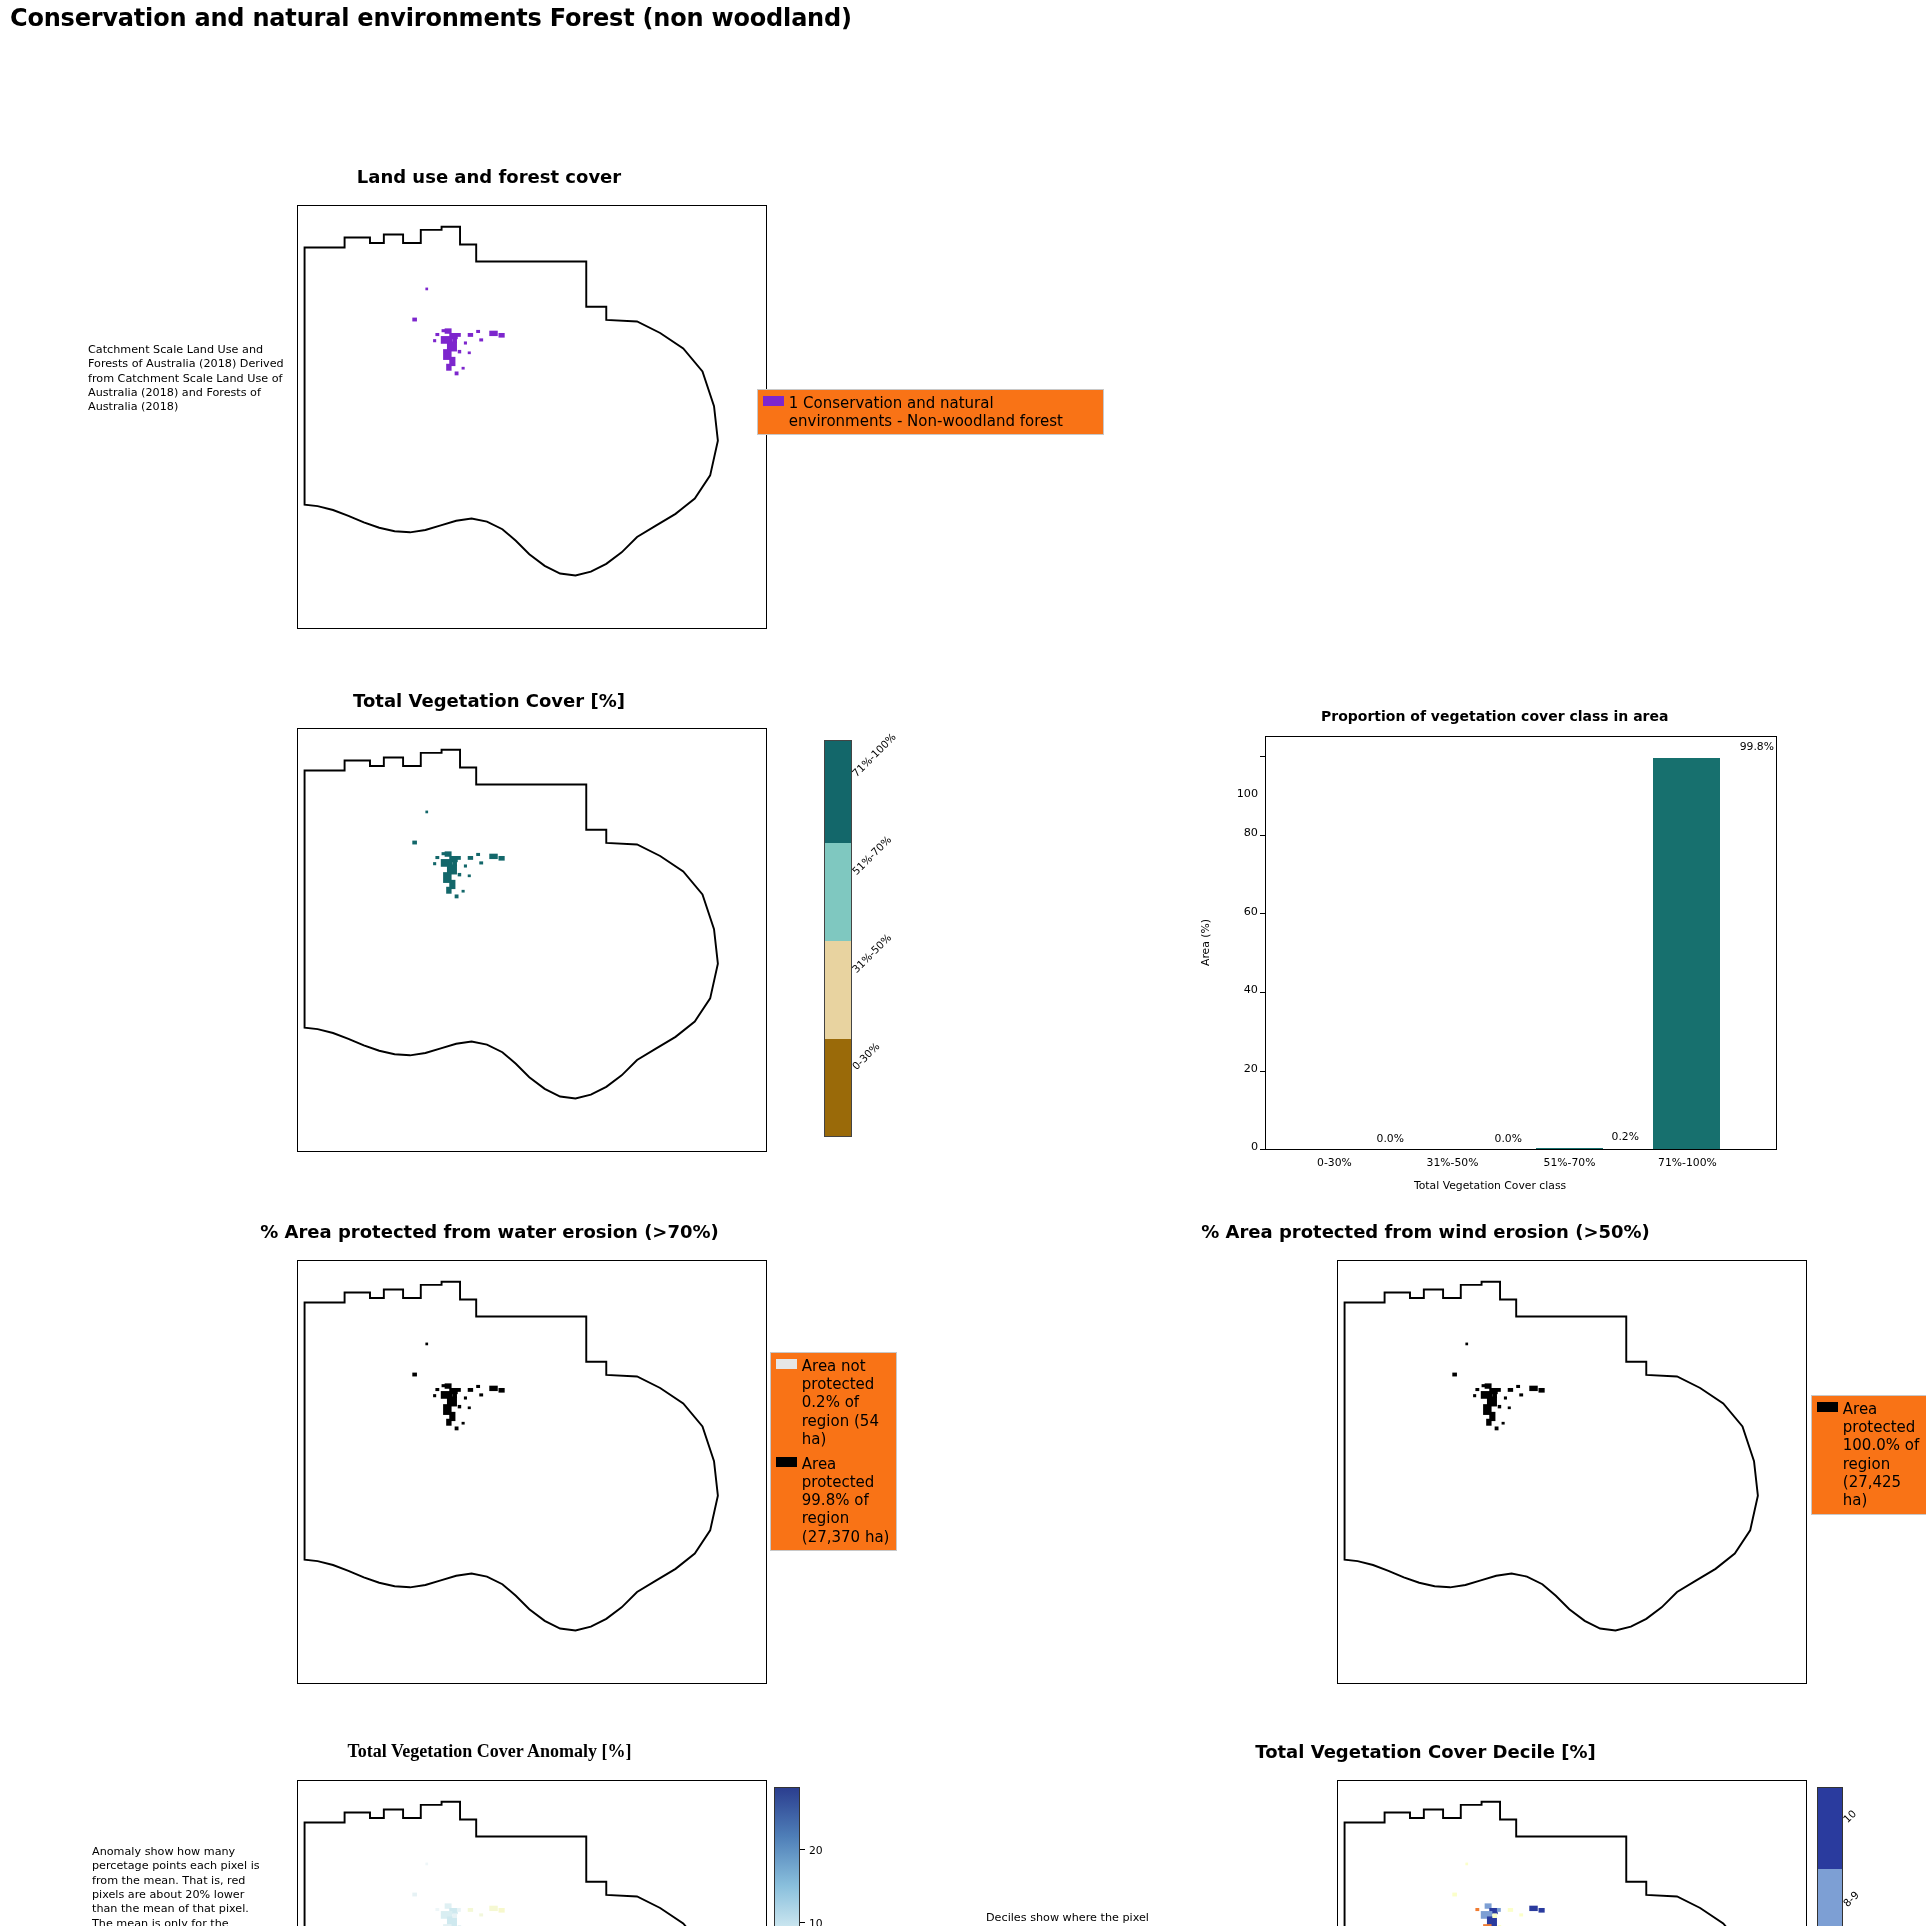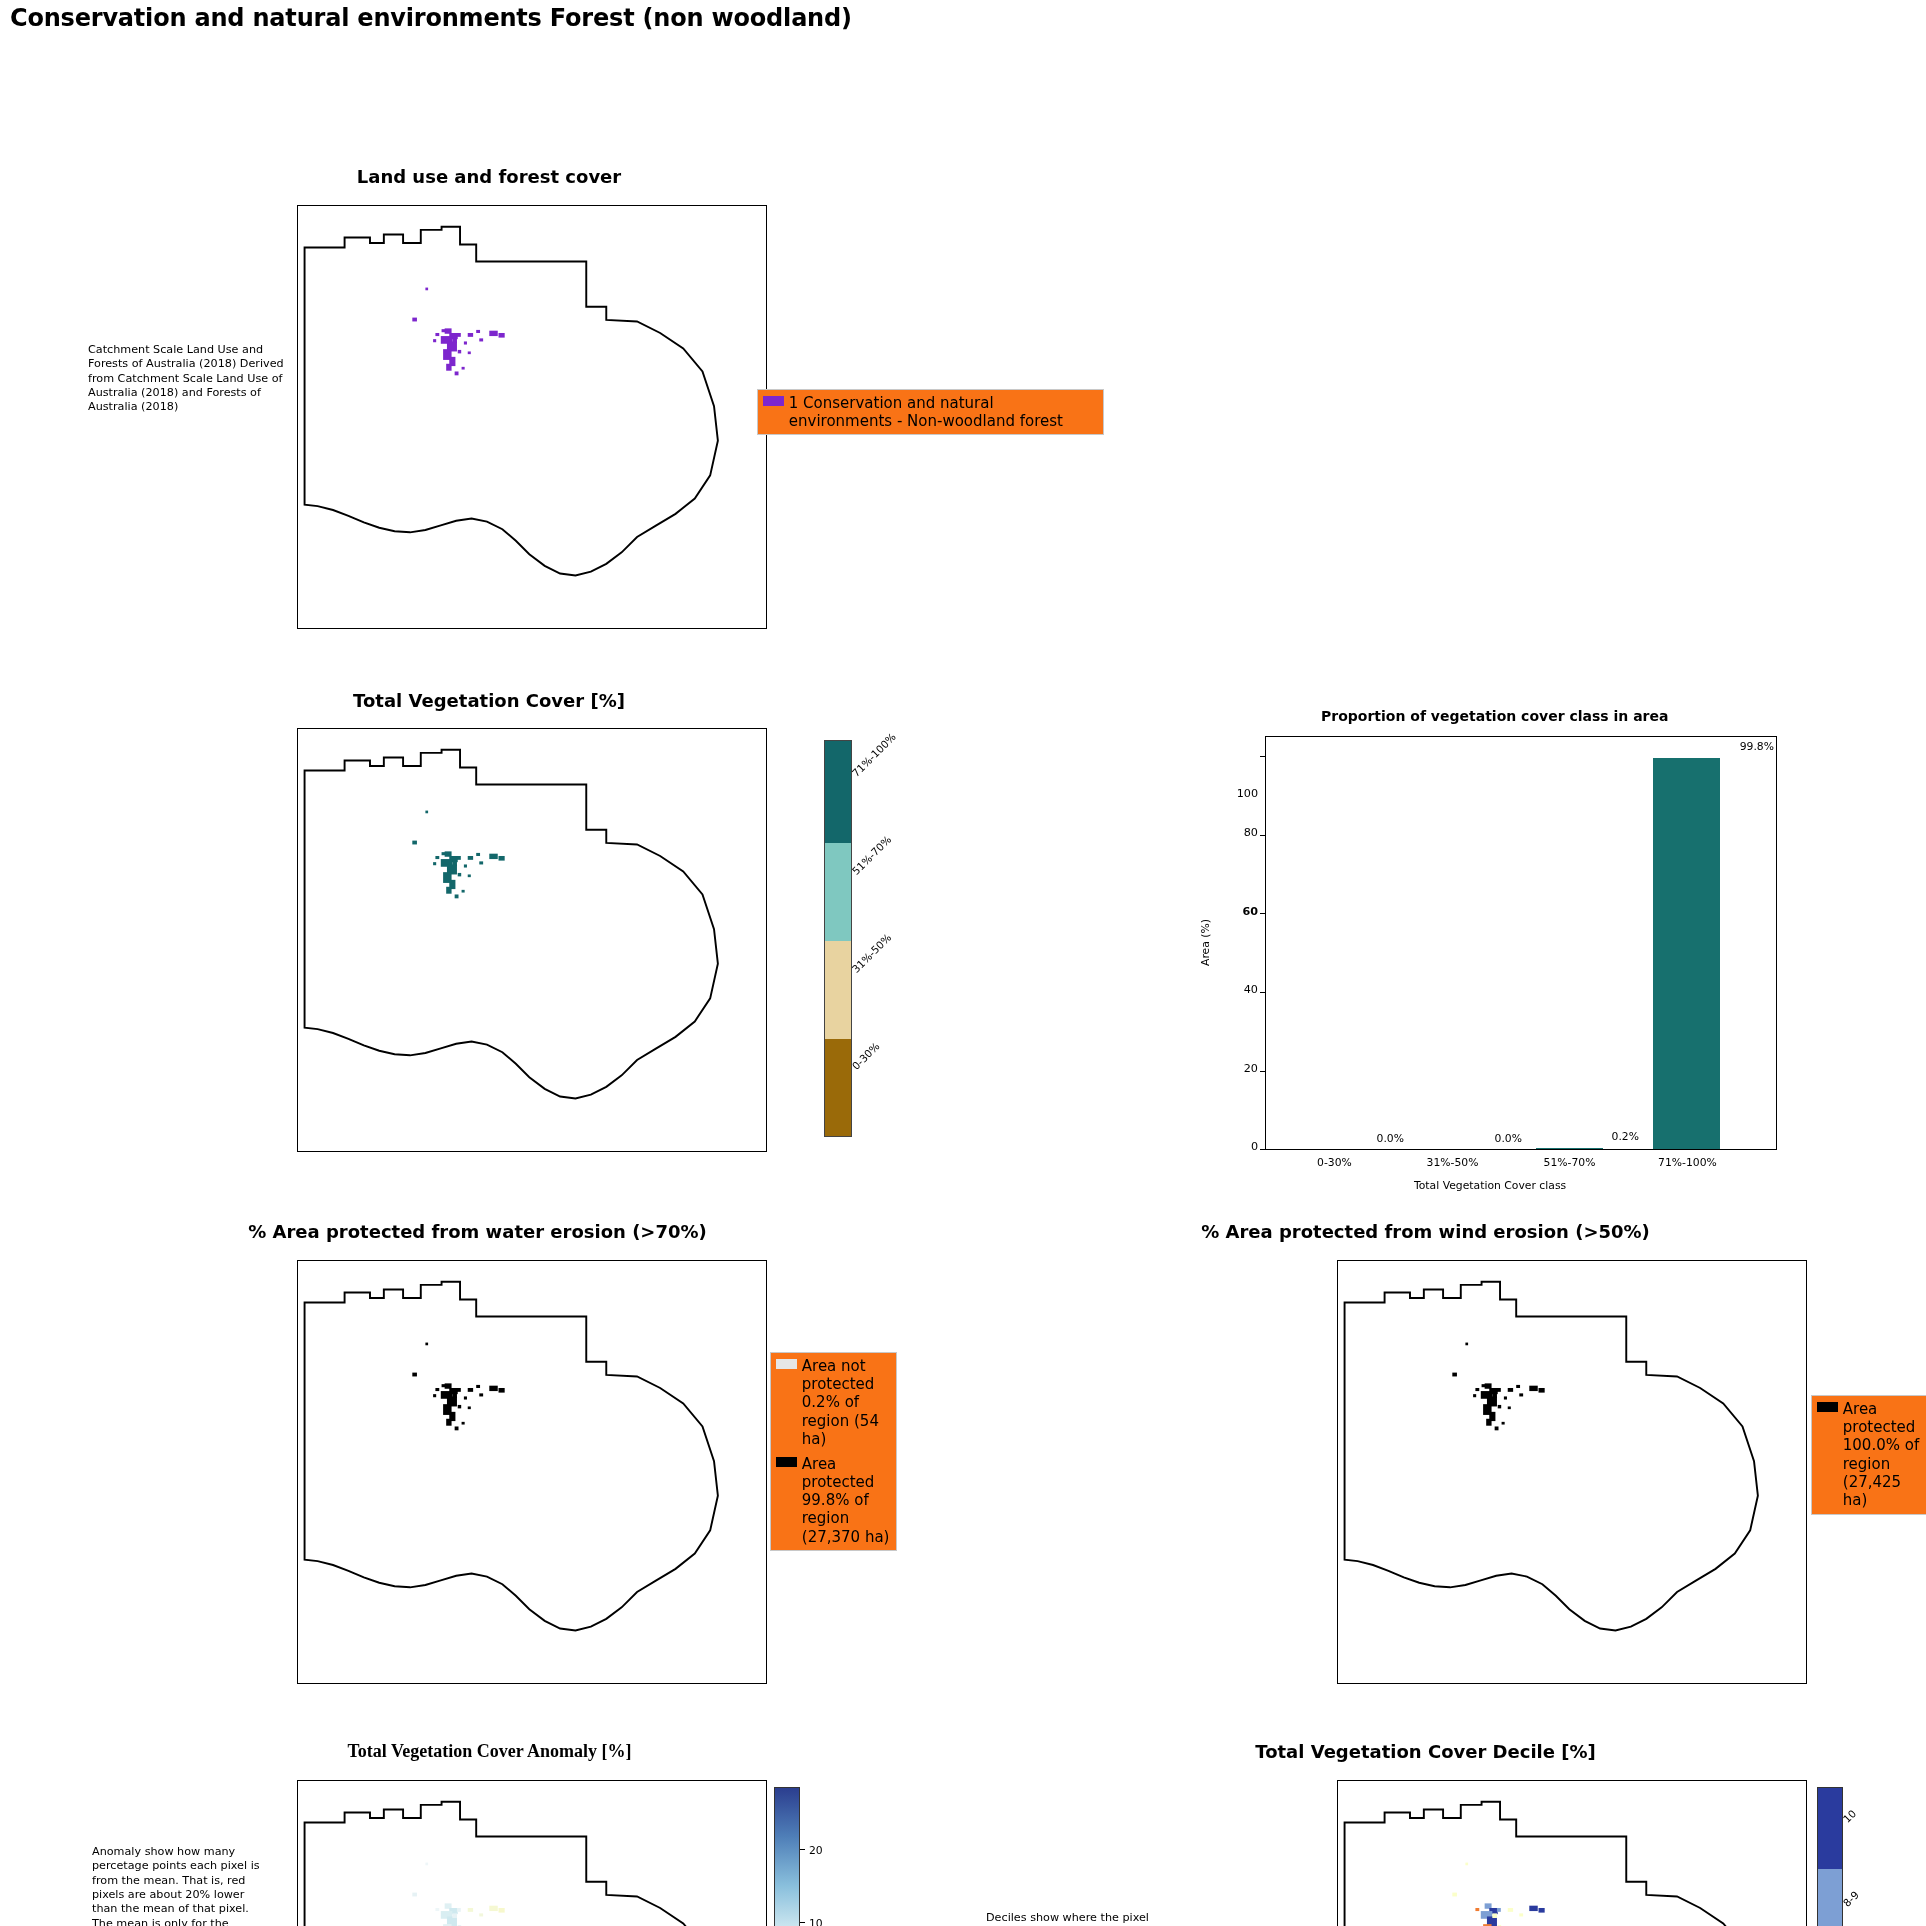--- a/index.html
+++ b/index.html
@@ -232,21 +232,21 @@
 
     <div class="bar" style="left:35px; bottom:0px; width:67px; height:0px;"></div>
     <div class="bar" style="left:152px; bottom:0px; width:67px; height:0px;"></div>
     <div class="bar" style="left:270px; bottom:0px; width:67px; height:0.8px;"></div>
     <div class="bar" style="left:387px; bottom:0px; width:67px; height:391px;"></div>
   </div>
 
   <div class="ytick" style="left:1225px; top:1140px; width:33px;">0</div>
   <div class="ytick" style="left:1225px; top:1062px; width:33px;">20</div>
   <div class="ytick" style="left:1225px; top:983px; width:33px;">40</div>
-  <div class="ytick" style="left:1225px; top:905px; width:33px;font-weight:bold;">60</div>
+  <div class="ytick" style="left:1225px; top:905px; width:33px;">60</div>
   <div class="ytick" style="left:1225px; top:826px; width:33px;">80</div>
   <div class="ytick" style="left:1225px; top:747px; width:33px;margin-top:40px;">100</div>
 
   <div class="tickline" style="left:1260px; top:1149px; width:6.2px; height:1.2px;"></div>
   <div class="tickline" style="left:1260px; top:1071px; width:6.2px; height:1.2px;"></div>
   <div class="tickline" style="left:1260px; top:992px; width:6.2px; height:1.2px;"></div>
   <div class="tickline" style="left:1260px; top:913px; width:6.2px; height:1.2px;"></div>
   <div class="tickline" style="left:1260px; top:835px; width:6.2px; height:1.2px;"></div>
   <div class="tickline" style="left:1260px; top:756px; width:6.2px; height:1.2px;"></div>
 
@@ -258,21 +258,21 @@
   <div class="bar-label" style="left:1265px; top:1132px; width:139px;">0.0%</div>
   <div class="bar-label" style="left:1383px; top:1132px; width:139px;">0.0%</div>
   <div class="bar-label" style="left:1500px; top:1130px; width:139px;">0.2%</div>
   <div class="bar-label" style="left:1635px; top:740px; width:139px;">99.8%</div>
 
   <div class="axis-label" style="left:1414px; top:1179px;">Total Vegetation Cover class</div>
   <div class="axis-label rot" style="left:1163px; top:936px; width:85px; text-align:center;">Area (%)</div>
 </div>
 
 <div class="panel">
-  <div class="panel-title" style="left:235px; top:1221px; width:485px;">% Area protected from water erosion (&gt;70%)</div>
+  <div class="panel-title" style="left:247px; top:1221px; width:485px;">% Area protected from water erosion (&gt;70%)</div>
 
   <div class="map-frame" style="left:297px; top:1260px; width:470px; height:424px;">
     <svg width="468" height="421" viewBox="0 0 1214 1094">
       <path d="M16 108 L120 108 L120 82 L186 82 L186 96 L222 96 L222 74 L272 74 L272 96 L318 96 L318 62 L372 62 L372 54 L420 54 L420 100 L462 100 L462 144 L748 144 L748 262 L800 262 L800 296 L880 300 L940 330 L1000 370 L1050 430 L1080 520 L1090 610 L1070 700 L1030 760 L980 800 L930 830 L880 860 L840 900 L800 930 L760 950 L720 960 L680 955 L640 935 L600 905 L565 870 L530 840 L490 820 L450 812 L410 818 L370 830 L330 842 L290 848 L250 845 L210 836 L170 822 L130 805 L90 790 L50 780 L16 776 Z" fill="none" stroke="#000" stroke-width="5"></path>
       <g fill="#000000">
         <rect x="330" y="212" width="7" height="7"></rect>
         <rect x="296" y="290" width="12" height="10"></rect>
         <rect x="372" y="320" width="10" height="8"></rect>
         <rect x="380" y="318" width="18" height="14"></rect>
         <rect x="392" y="330" width="22" height="16"></rect>

